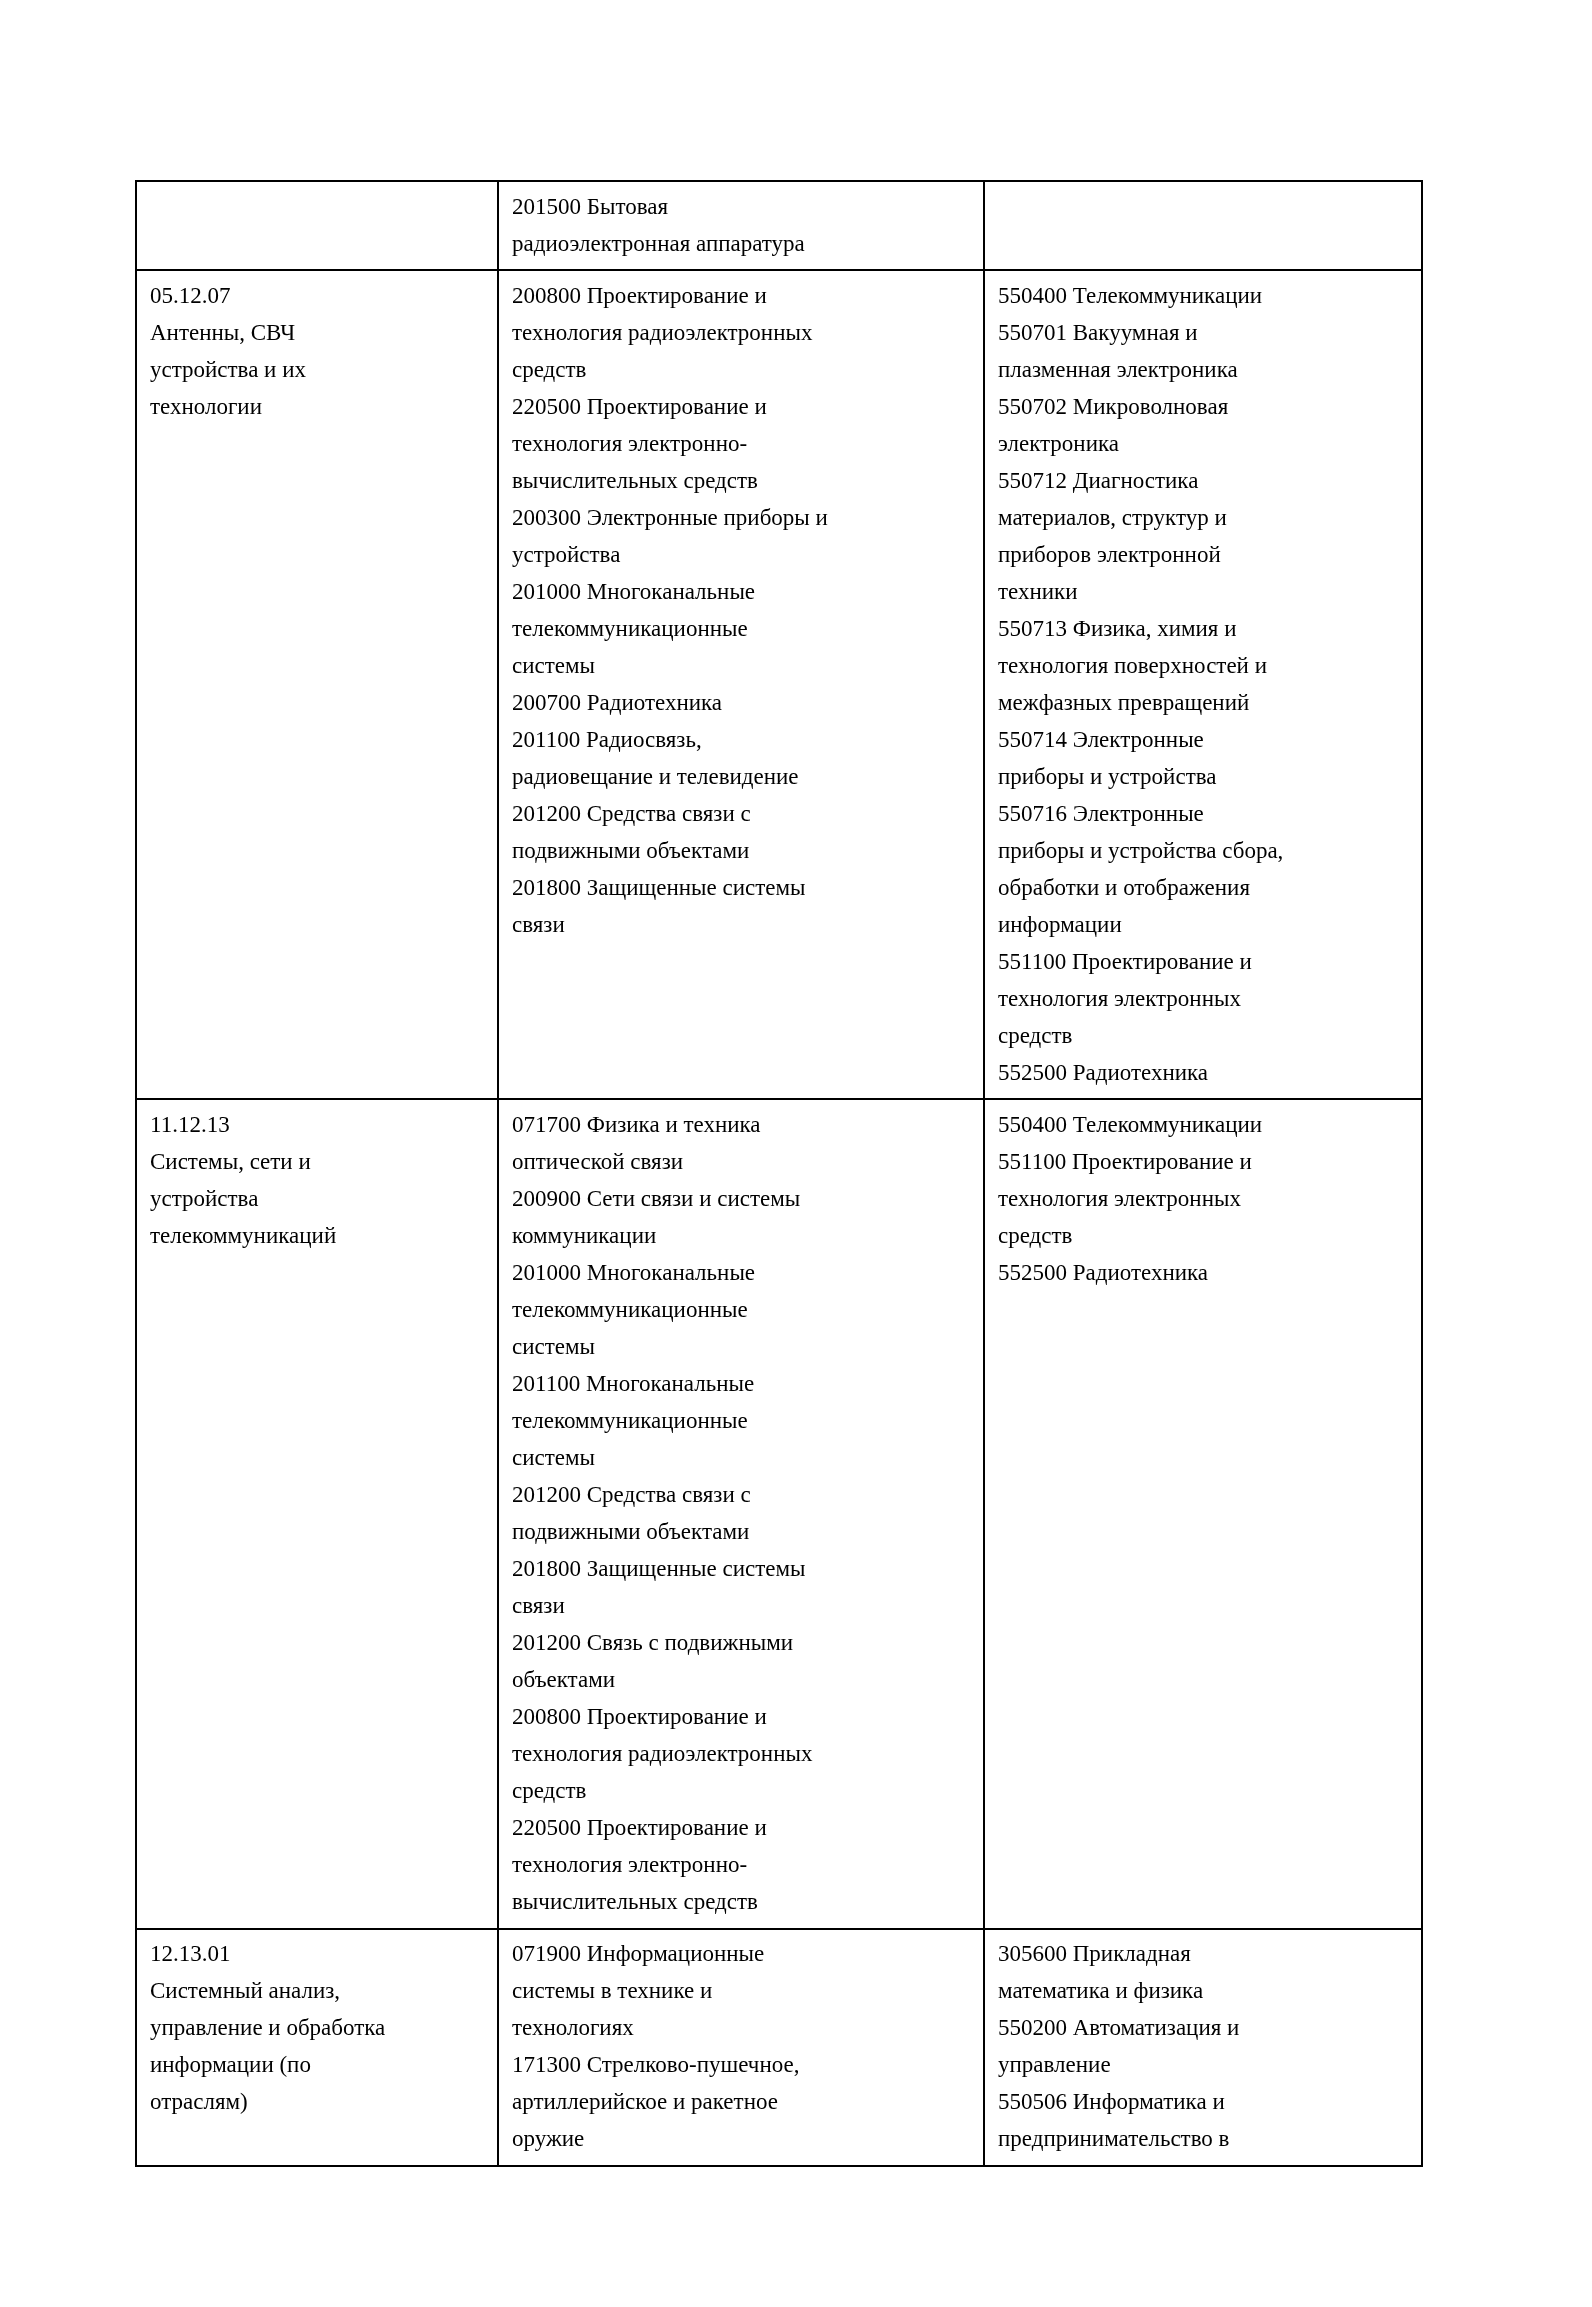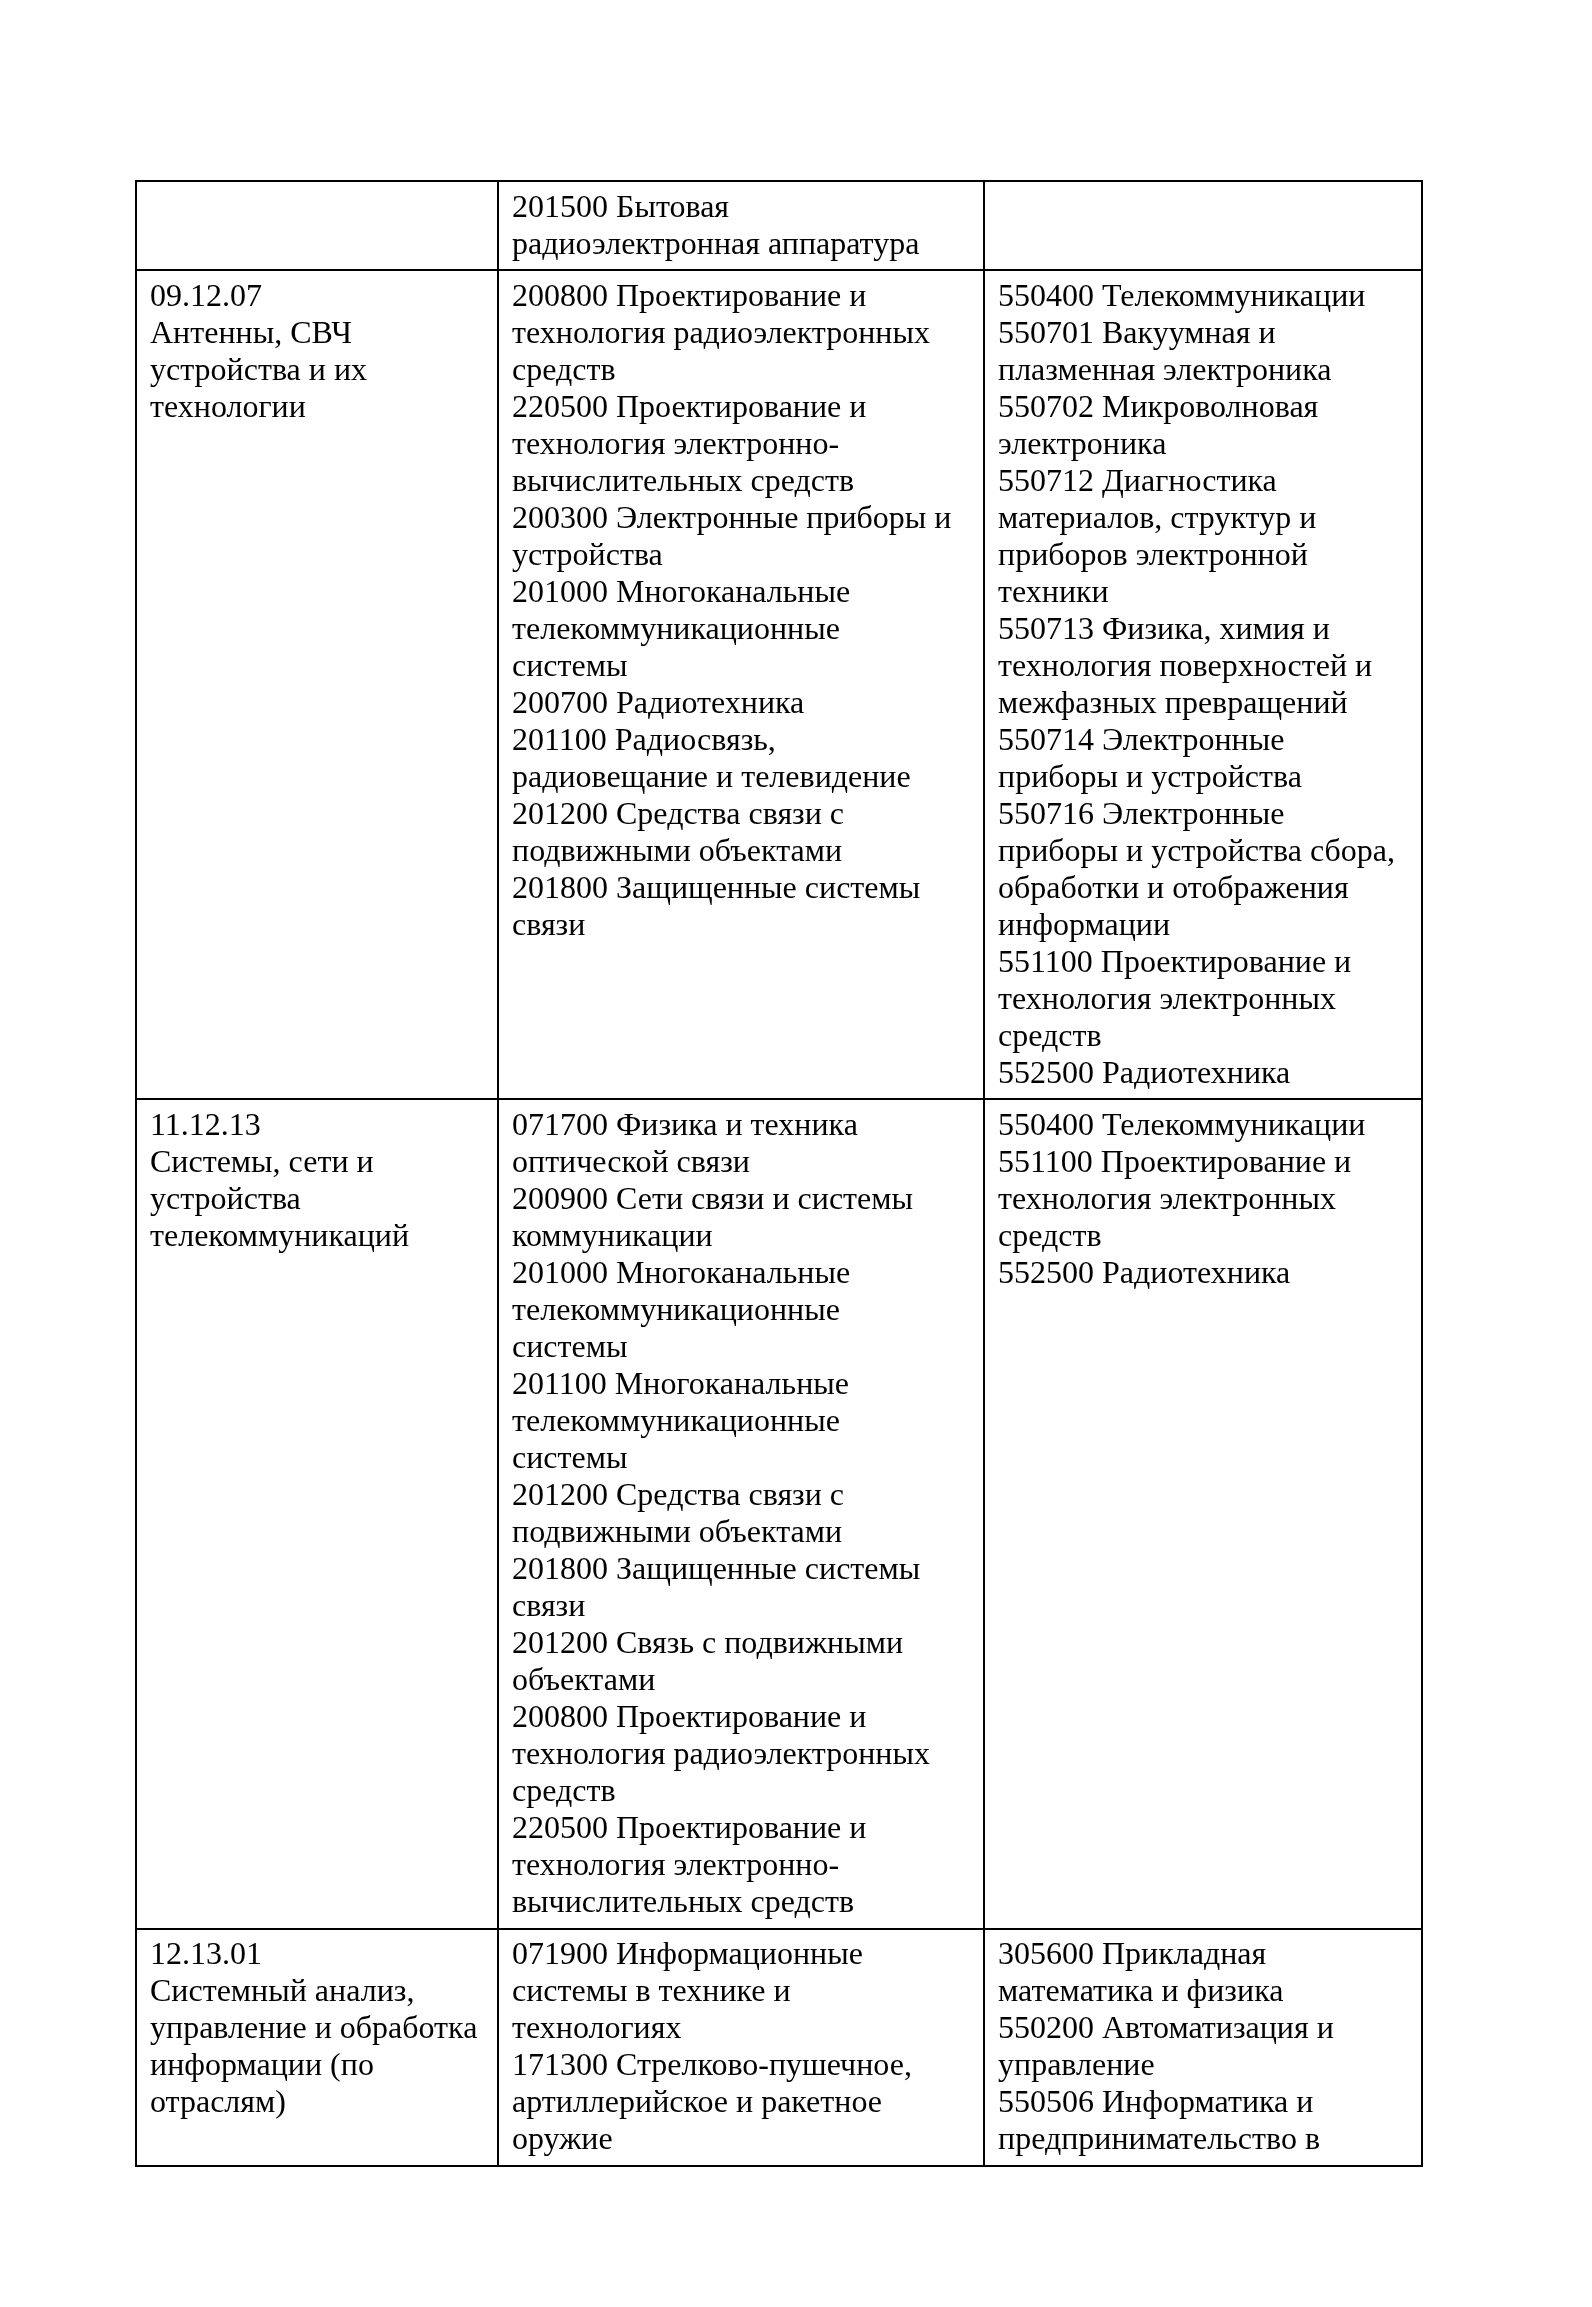--- a/index.html
+++ b/index.html
@@ -21,21 +21,21 @@
     left: 135px;
     top: 180px;
     width: 1286px;
     border-collapse: collapse;
     table-layout: fixed;
   }
   table.spec-table td {
     border: 2.2px solid #000000;
     vertical-align: top;
     padding: 5.9px 11.7px 7.3px 13px;
-    font-size: 32px;
+    font-size: 23px;
     line-height: 37px;
     white-space: pre-line;
     overflow: hidden;
   }
   col.c1 { width: 362px; }
   col.c2 { width: 486px; }
   col.c3 { width: 438px; }
 </style>
 </head>
 <body>
@@ -48,21 +48,21 @@
       <col class="c3">
     </colgroup>
     <tbody>
       <tr>
         <td></td>
         <td>201500 Бытовая
 радиоэлектронная аппаратура</td>
         <td></td>
       </tr>
       <tr>
-        <td>09.12.07
+        <td>05.12.07
 Антенны, СВЧ
 устройства и их
 технологии</td>
         <td>200800 Проектирование и
 технология радиоэлектронных
 средств
 220500 Проектирование и
 технология электронно-
 вычислительных средств
 200300 Электронные приборы и

